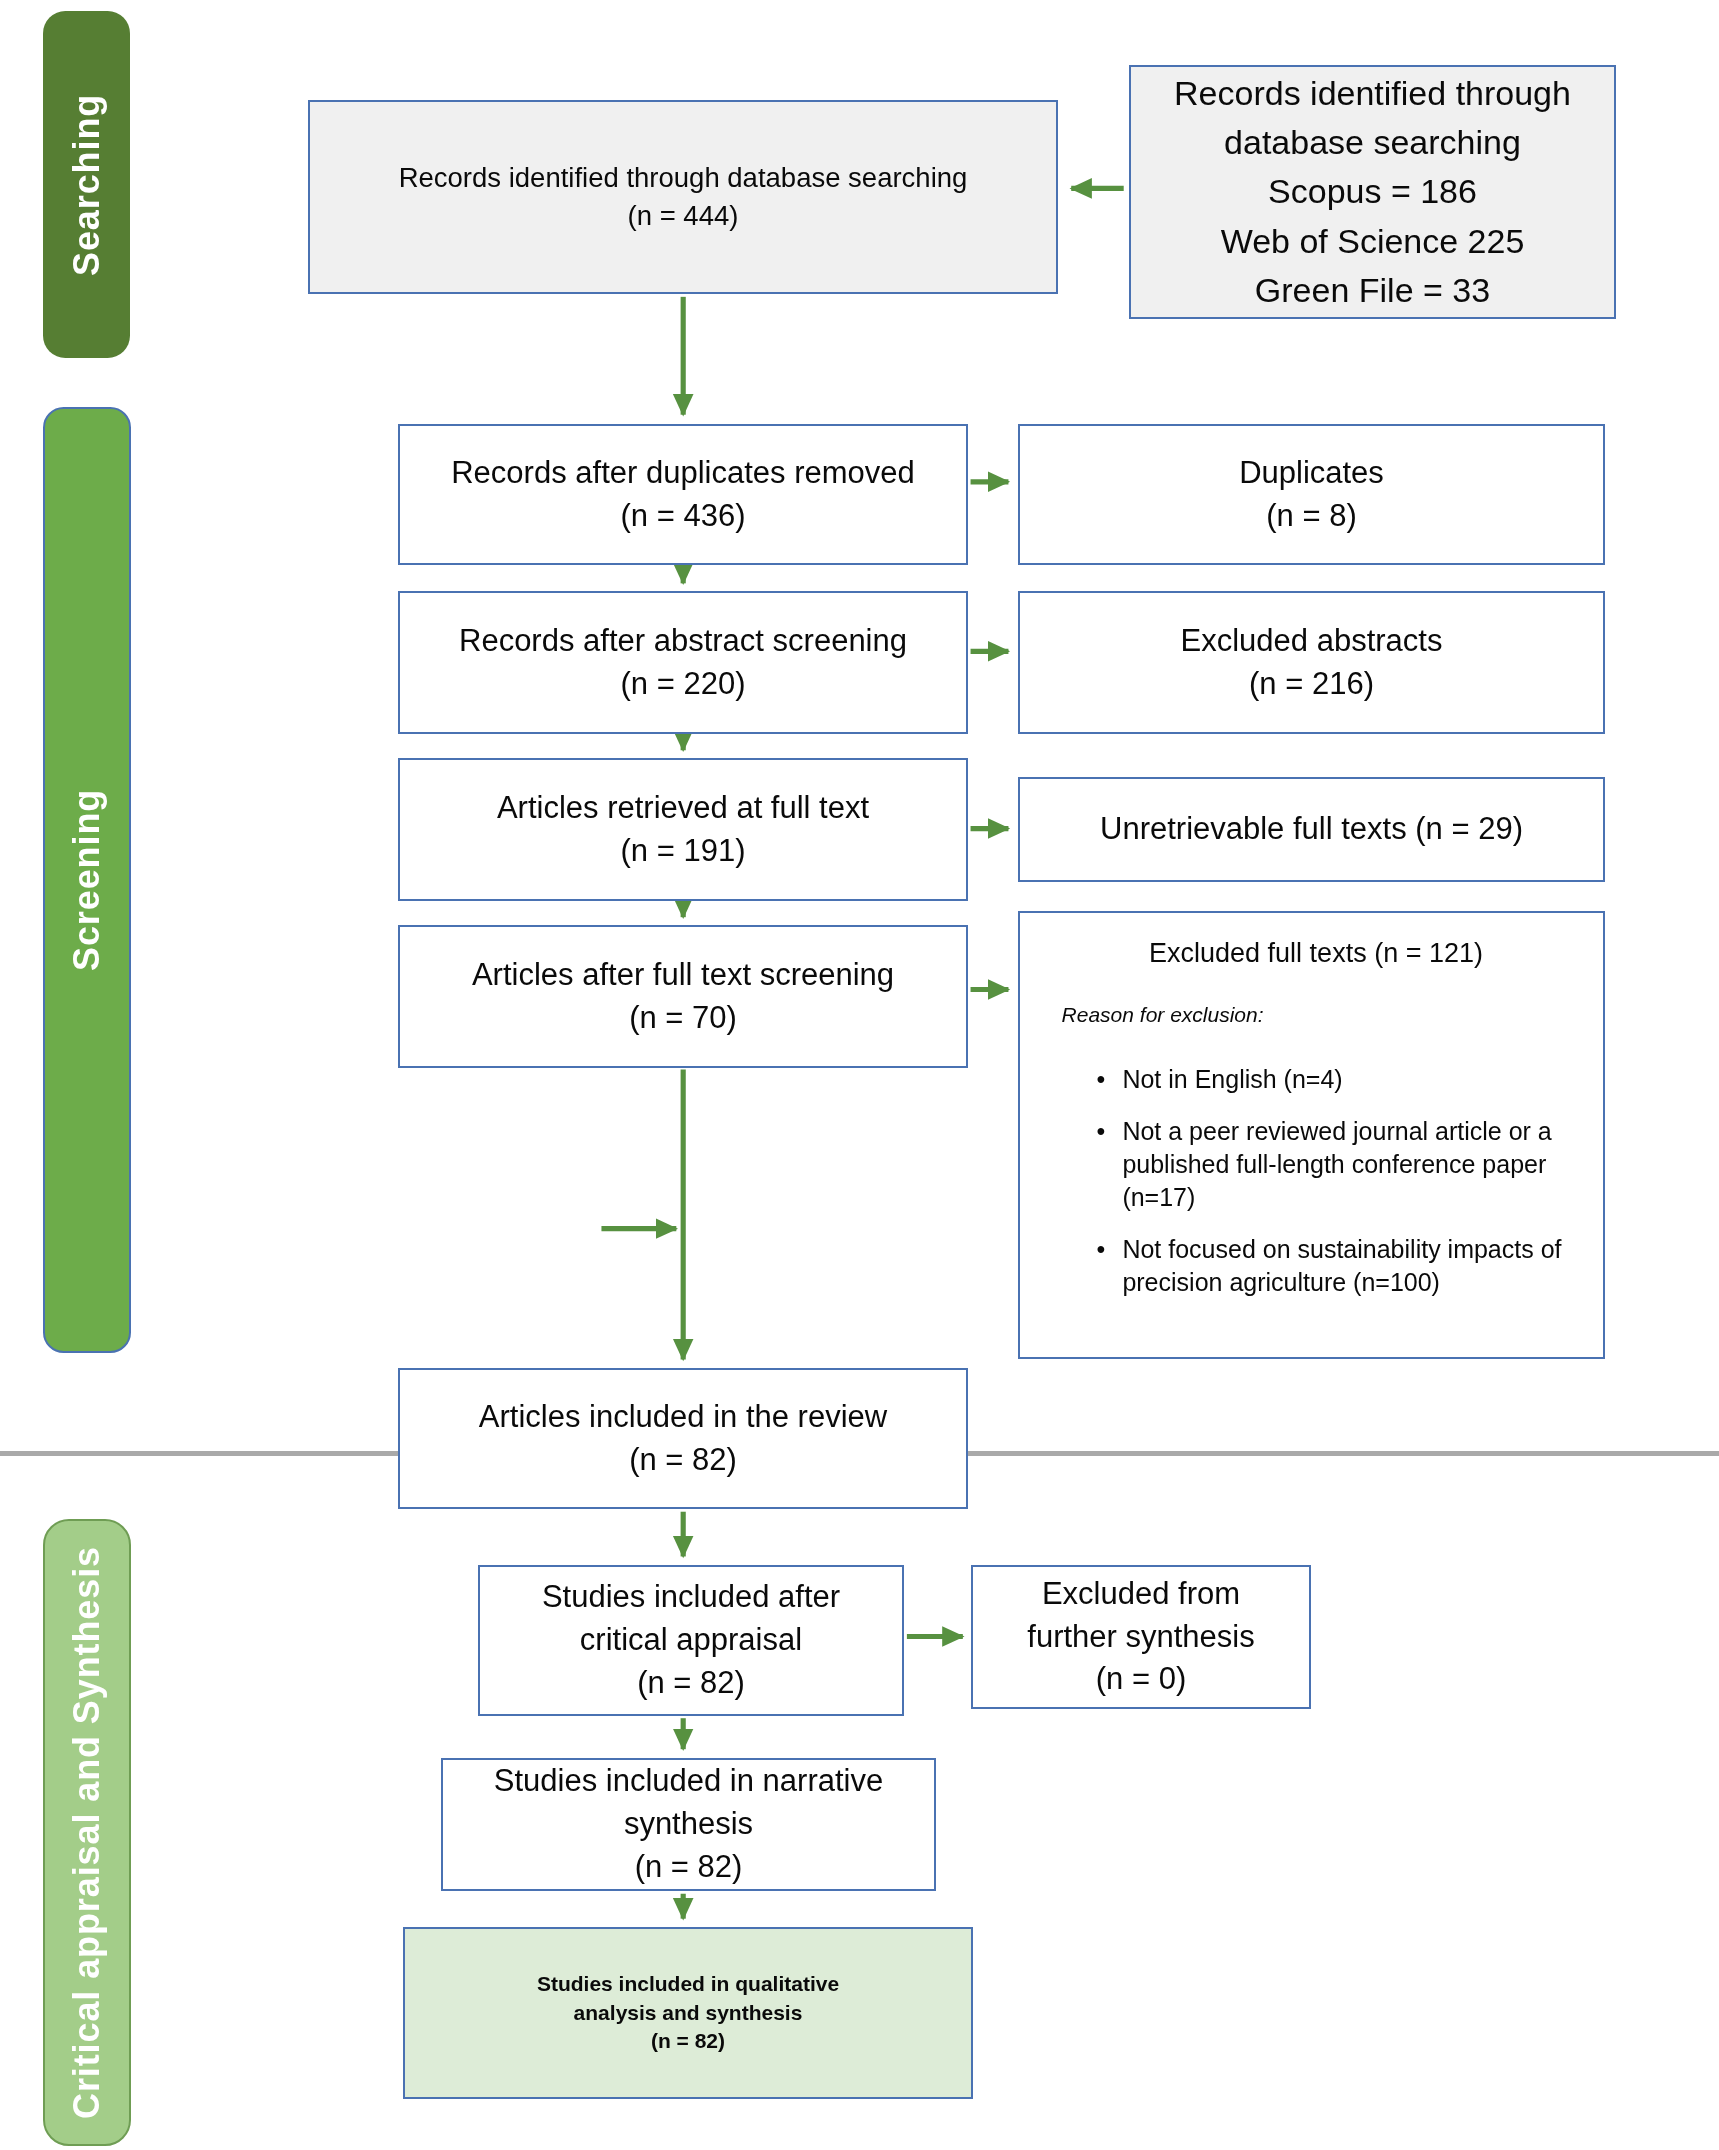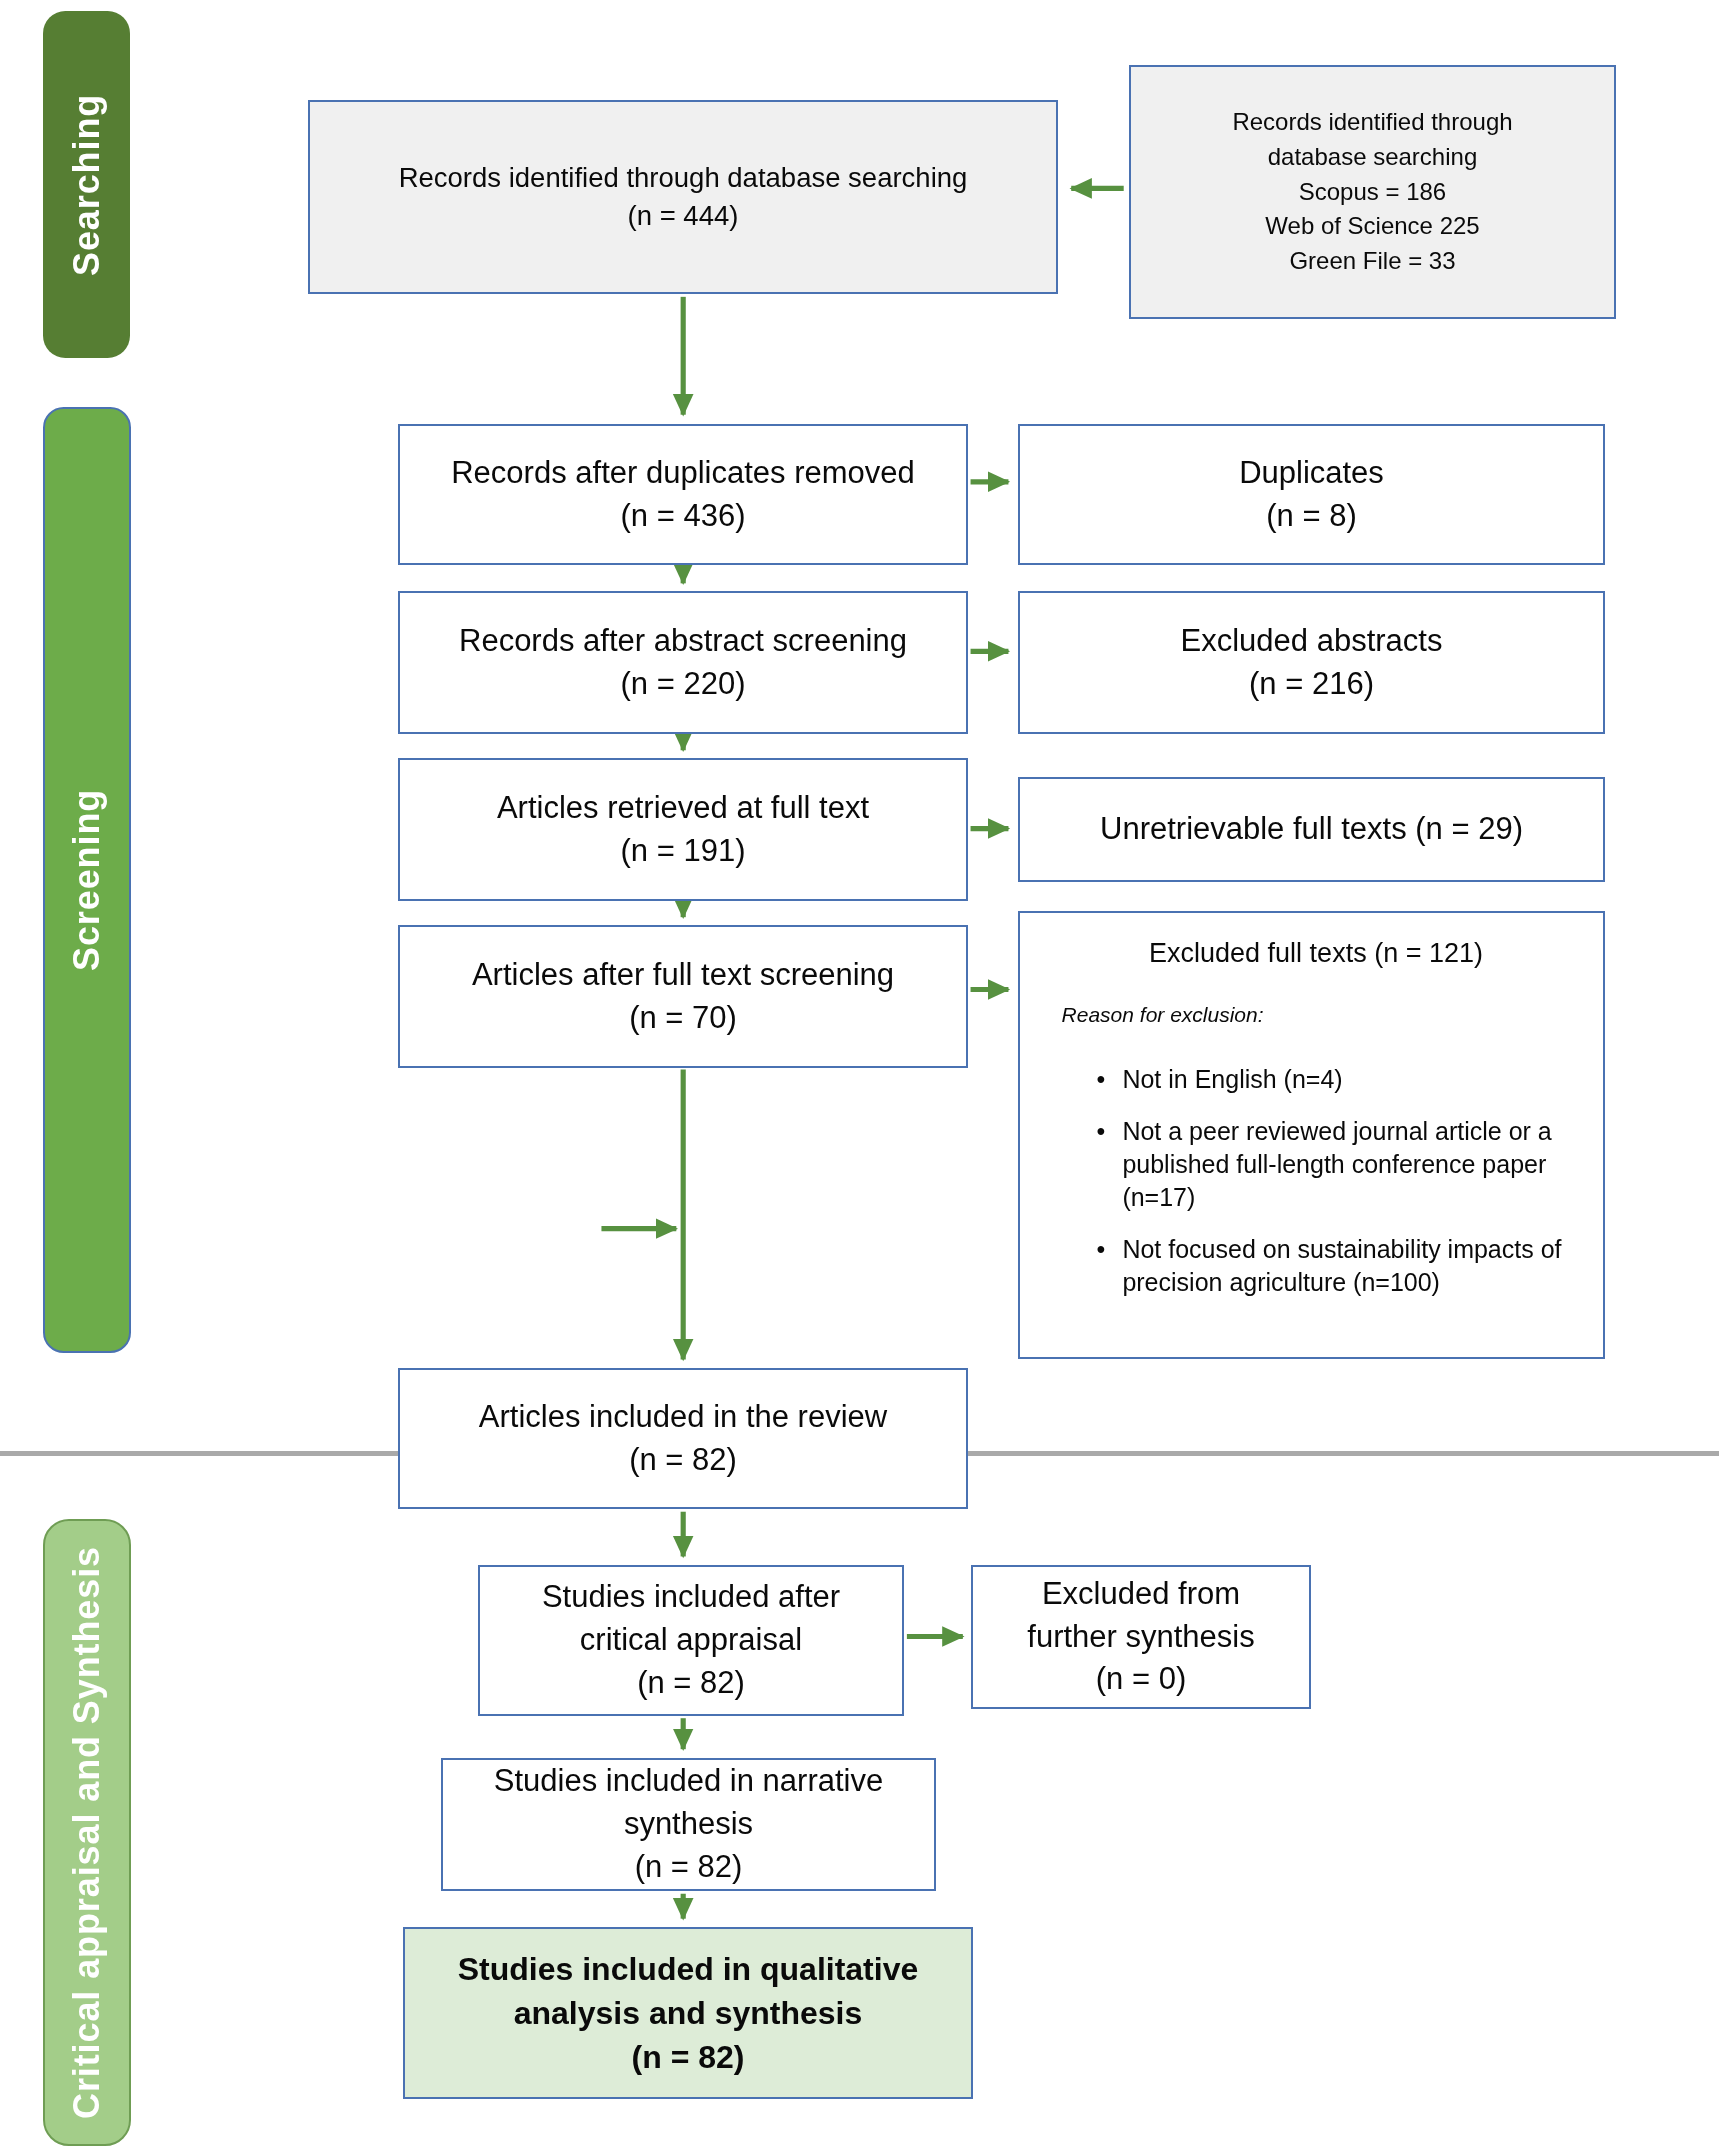--- a/index.html
+++ b/index.html
@@ -66,22 +66,22 @@
     border:2.6px solid var(--box-border);
     display:flex;flex-direction:column;
     align-items:center;justify-content:center;
     text-align:center;
     font-size:31px;
     line-height:1.38;
     z-index:2;
     padding:5.2px 12px;
   }
   .box.gray{background:var(--box-gray);}
-  .box.green{background:var(--box-green);font-weight:bold;font-size:32px;}
-  .box.sources{font-size:24px;line-height:1.45;}
+  .box.green{background:var(--box-green);font-weight:bold;font-size:21px;}
+  .box.sources{font-size:34px;line-height:1.45;}
   .box.reasons{
     align-items:stretch;justify-content:flex-start;
     text-align:left;
     padding:17px 24px 17px 33px;
     font-size:25px;
   }
   .reasons .r-title{
     text-align:center;font-size:27px;margin:5.2px 0 29px 0;
   }
   .reasons .r-heading{

